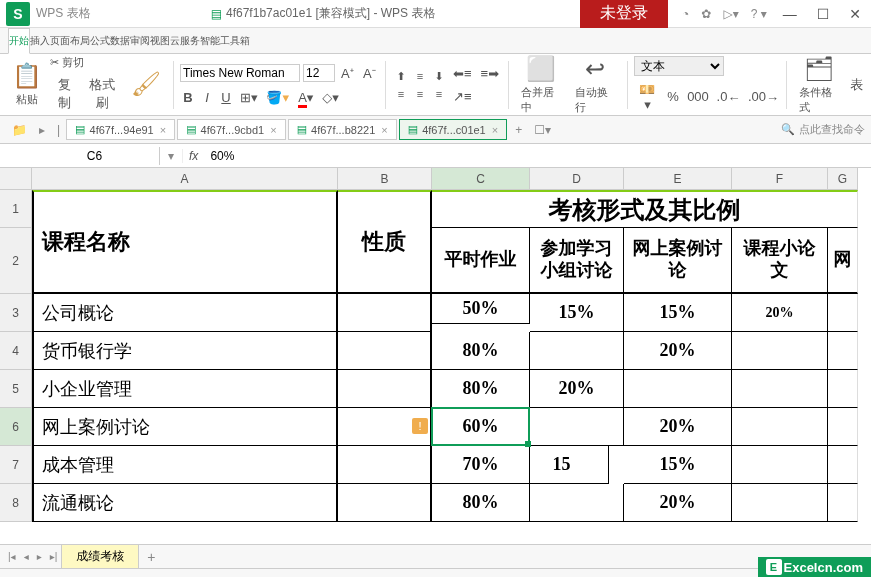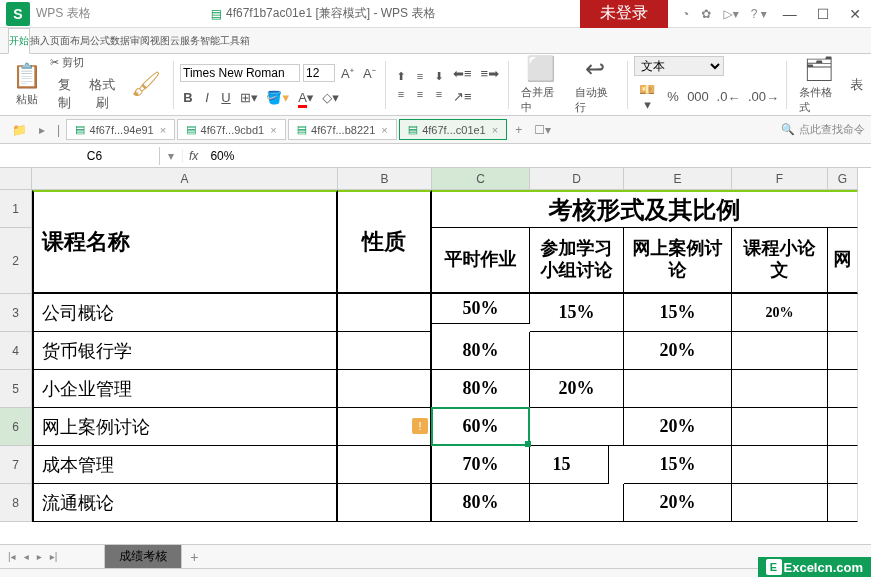--- a/index.html
+++ b/index.html
@@ -74,21 +74,21 @@
 .cell.b-bottom { border-bottom: 2px solid #000; }
 .cell.b-r1 { border-right: 1px solid #000; }
 .cell.b-b1 { border-bottom: 1px solid #000; }
 .sel-cell { position: absolute; border: 2px solid #0f9d58; pointer-events: none; z-index: 10; }
 .sel-handle { position: absolute; width: 6px; height: 6px; background: #0f9d58; bottom: -3px; right: -3px; }
 .warn-icon { position: absolute; width: 16px; height: 16px; background: #f0ad4e; border-radius: 2px; color: #fff; font-size: 11px; display: flex; align-items: center; justify-content: center; z-index: 11; }
 
 
 .sheet-tabs { height: 24px; background: #f7f7f7; border-top: 1px solid #ccc; display: flex; align-items: center; padding: 0 4px; }
 .sheet-tabs .nav { padding: 0 4px; color: #888; cursor: pointer; font-size: 10px; }
-.sheet-tabs .st { padding: 3px 14px; background: #737373; border: 1px solid #ccc; font-size: 12px; cursor: pointer; margin-left: 43px; }
+.sheet-tabs .st { padding: 3px 14px; background: #fef9c3; border: 1px solid #ccc; font-size: 12px; cursor: pointer; }
 .sheet-tabs .add { padding: 0 8px; color: #888; cursor: pointer; font-size: 14px; }
 
 
 .status-bar { height: 24px; background: #f7f7f7; border-top: 1px solid #ccc; display: flex; align-items: center; padding: 0 8px; justify-content: flex-end; gap: 8px; font-size: 11px; color: #666; }
 .status-bar .view-btn { padding: 2px 4px; cursor: pointer; }
 .watermark { position: absolute; right: 0; bottom: 0; background: #0f9d58; color: #fff; padding: 2px 8px; font-size: 13px; font-weight: bold; display: flex; align-items: center; gap: 2px; }
 .watermark .e-logo { background: #fff; color: #0f9d58; width: 16px; height: 16px; border-radius: 2px; display: flex; align-items: center; justify-content: center; font-size: 11px; }
 </style>
 </head>
 <body>

